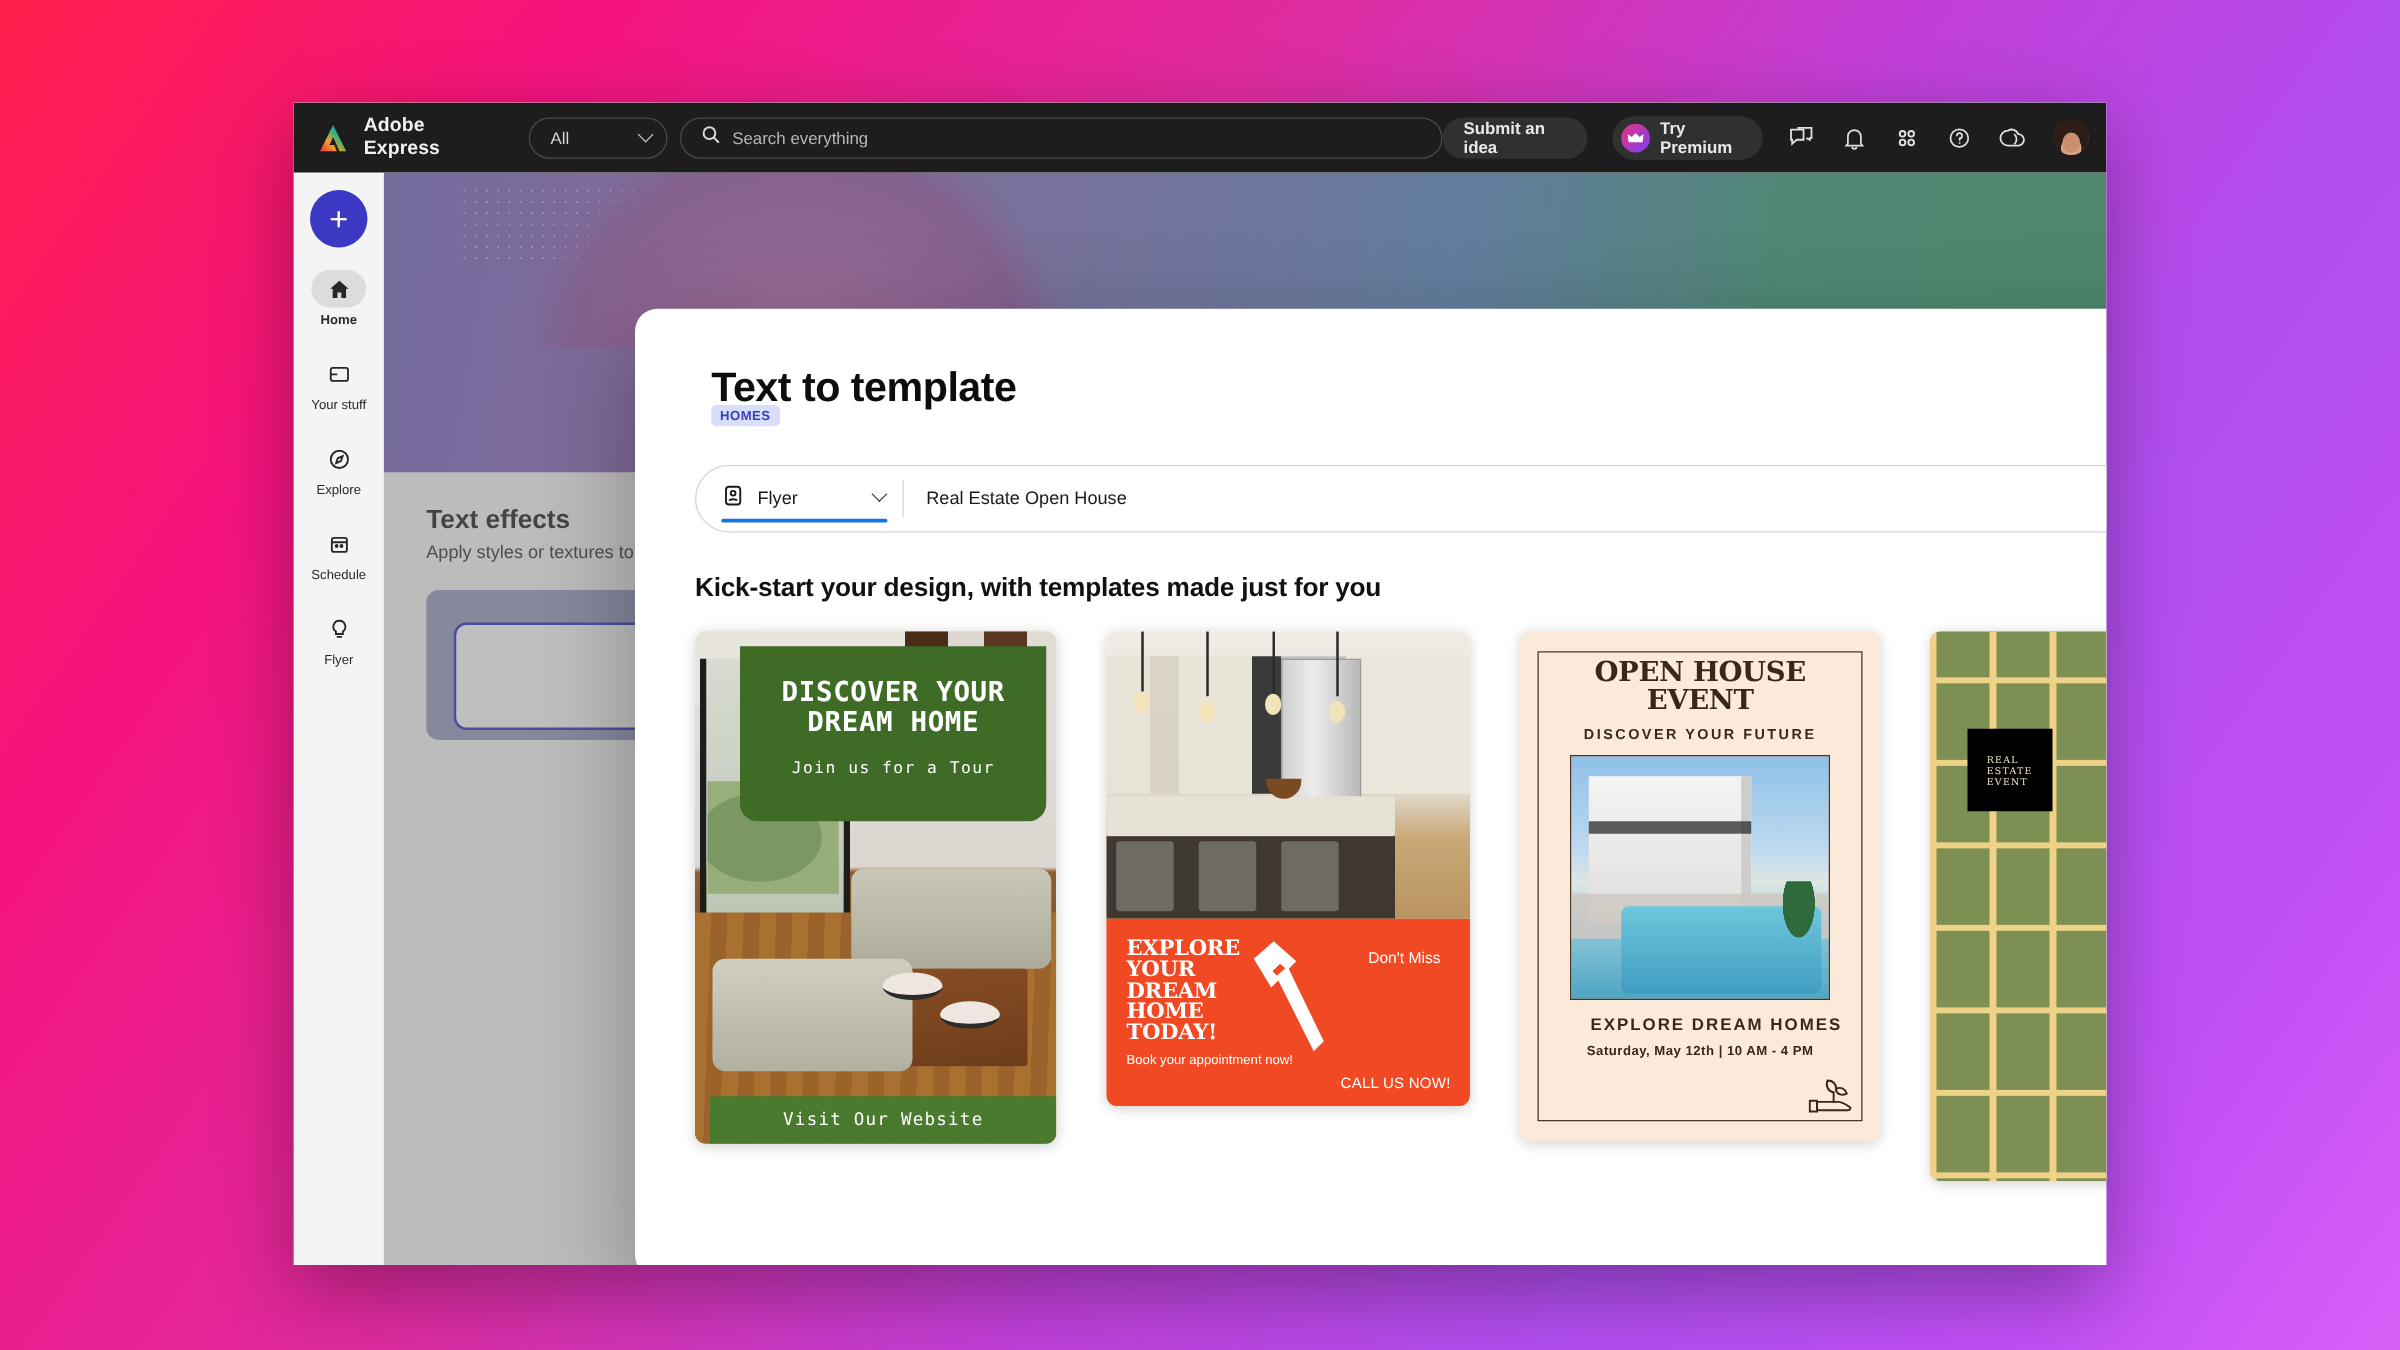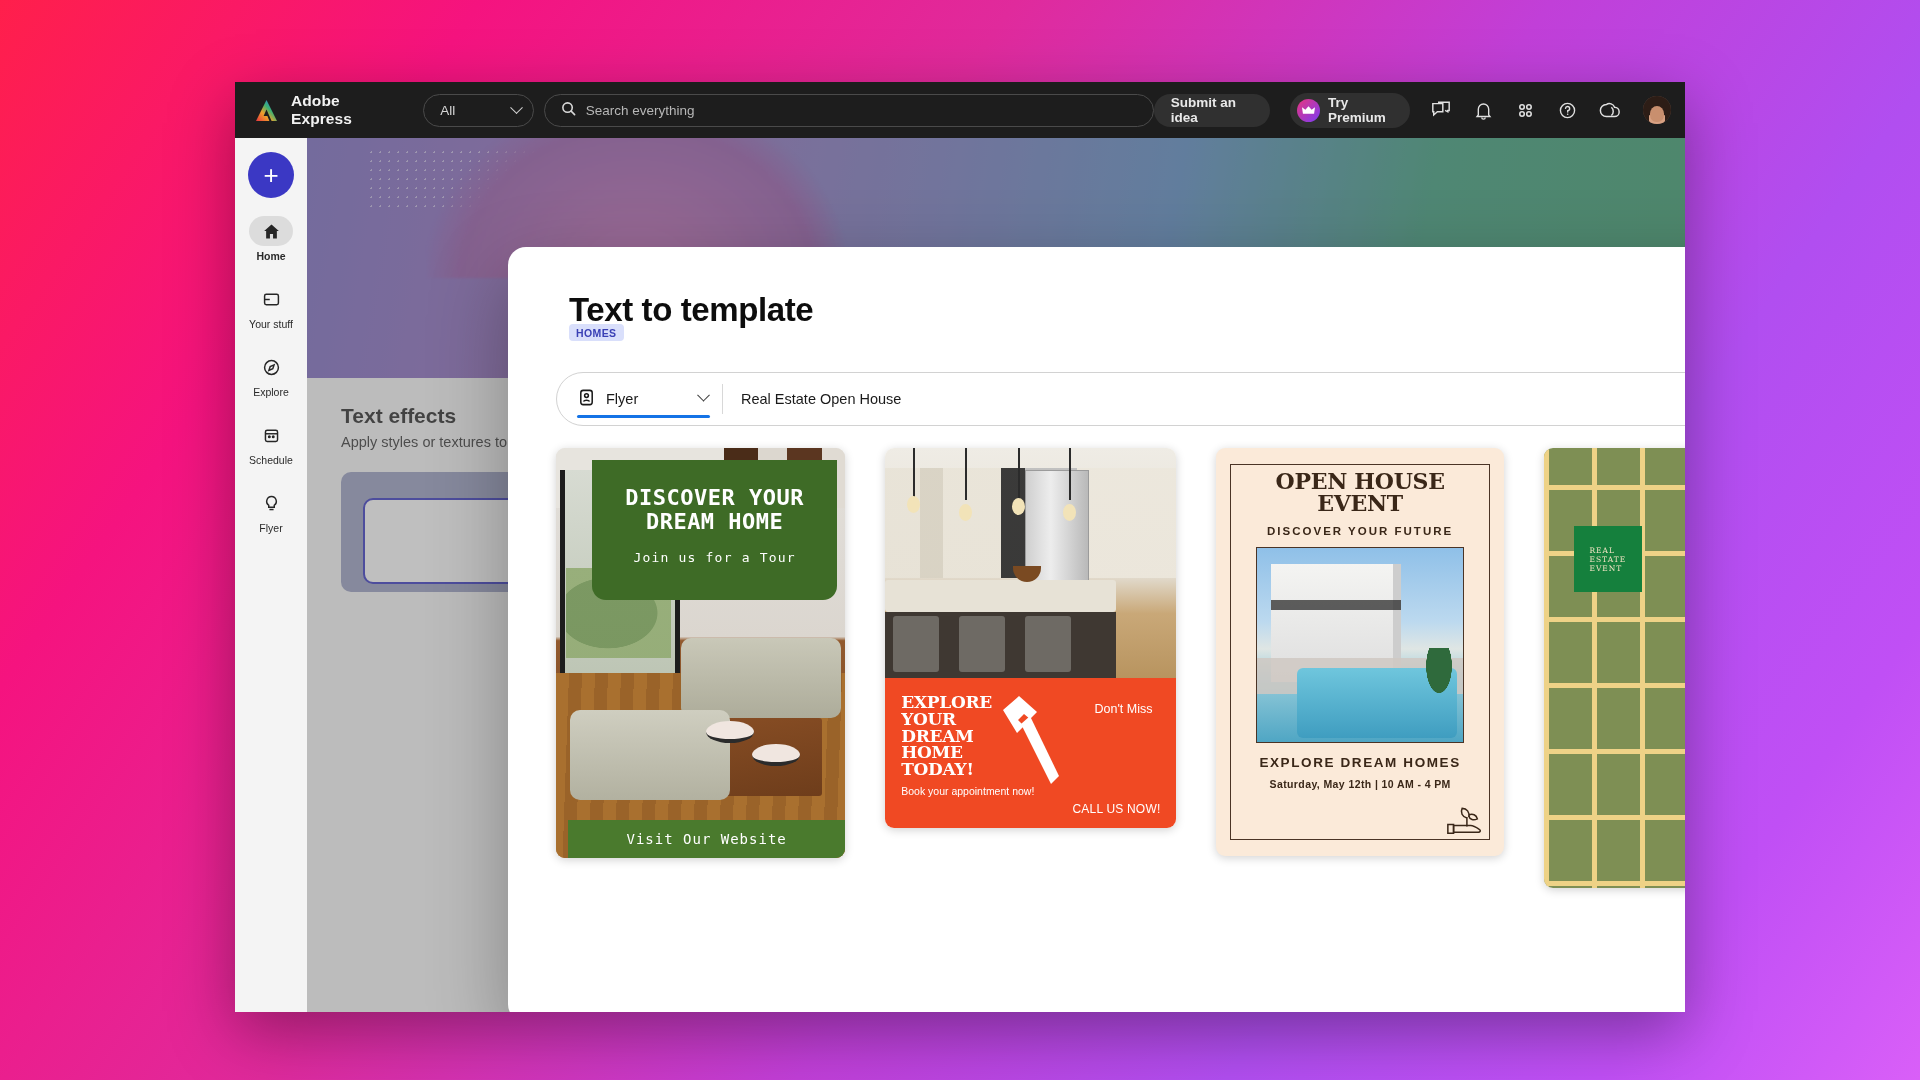--- a/index.html
+++ b/index.html
@@ -220,33 +220,33 @@
   #c3-img { margin: 10px auto 0; width: 208px; height: 196px; border: 1.4px solid #4a3426; overflow: hidden; position: relative;
     background: linear-gradient(180deg,#8fc0e8 0%, #bcd9ef 38%, #dfe6e4 52%, #8fc8d8 70%, #4fa6c4 100%); }
   #c3-img .house { position: absolute; left: 14px; top: 16px; width: 130px; height: 118px;
     background: linear-gradient(180deg,#f4f4f2,#dedede); box-shadow: inset -8px 0 0 #cdcdcd; }
   #c3-img .houseband { position: absolute; left: 14px; top: 52px; width: 130px; height: 10px; background: #2b2b2b; opacity: .75; }
   #c3-img .pool { position: absolute; left: 40px; bottom: 4px; right: 6px; height: 70px; border-radius: 6px;
     background: linear-gradient(180deg,#6fc6dd,#3f9dc0); }
   #c3-img .deck { position: absolute; left: 0; bottom: 48px; right: 0; height: 36px; background: #cfc8c2; opacity: .85; }
   #c3-img .palm { position: absolute; right: 4px; top: 100px; width: 40px; height: 60px;
     background: radial-gradient(ellipse at 50% 30%, #2f6a3c 0 45%, transparent 46%); }
-  #c3-explore { font-size: 13.5px; font-weight: bold; letter-spacing: 1.6px; color: #3a2718; margin-top: 12px; }
+  #c3-explore { font-size: 13.5px; font-weight: bold; letter-spacing: 1.6px; color: #3a2718; margin-top: 12px; text-align: right; }
   #c3-date { font-size: 10.5px; font-weight: bold; letter-spacing: .4px; color: #3a2718; margin-top: 8px; }
   #c3-plant { position: absolute; right: 4px; bottom: 2px; }
 
   
   #card4 { width: 292px; height: 440px; }
   #c4-left { position: absolute; left: 0; top: 0; bottom: 0; width: 143px; background: #7e8f54; overflow: hidden; }
   #c4-left .wv { position: absolute; inset: -10px;
     background-image:
       repeating-linear-gradient(0deg, transparent 0 14px, #f5d68a 14px 19px, transparent 19px 66px),
       repeating-linear-gradient(90deg, transparent 0 10px, #f5d68a 10px 15px, transparent 15px 48px);
     background-size: 48px 66px, 48px 66px; opacity: .95; }
-  #c4-badge { position: absolute; left: 30px; top: 78px; width: 68px; height: 66px; background: #15803d;
+  #c4-badge { position: absolute; left: 30px; top: 78px; width: 68px; height: 66px; background: #000000;
     color: #f3e4c4; font-family: "DejaVu Serif", serif; font-size: 7.5px; letter-spacing: 1px;
     display: flex; flex-direction: column; align-items: center; justify-content: center; gap: 7px; }
 </style>
 </head>
 <body>
 
 <div id="app-window">
 
   <div id="topbar">
     <span id="logo">
@@ -439,20 +439,21 @@
         </span>
         <span class="lbl">Flyer</span>
         <span class="chev2"></span>
         <span id="type-underline"></span>
       </div>
       <div id="vdiv"></div>
       <input id="prompt-input" value="Real Estate Open House" placeholder="Describe what you want to create" style="">
 
     </div>
 
+    <div id="kick-title">Kick-start your design, with templates made just for you</div>
 
     <div id="cards">
 
       <div class="card" id="card1">
         <div id="c1-photo">
           <span class="ceiling"></span>
           <span class="glassdoor"></span>
           <span class="garden"></span>
           <span class="floor"></span>
           <span class="sofa-r"></span>

